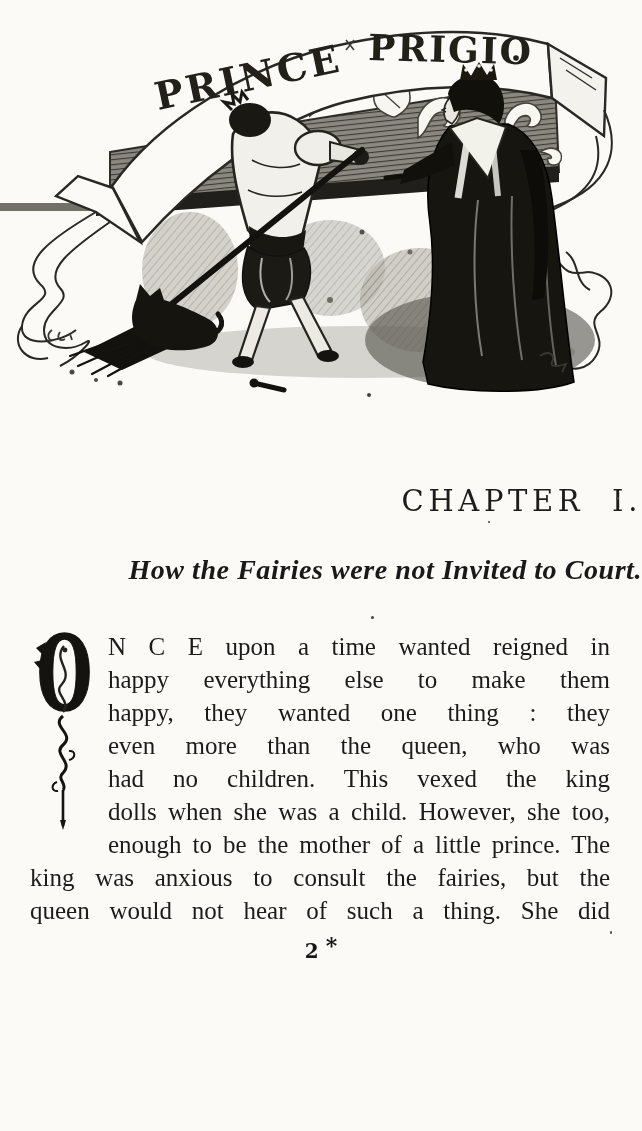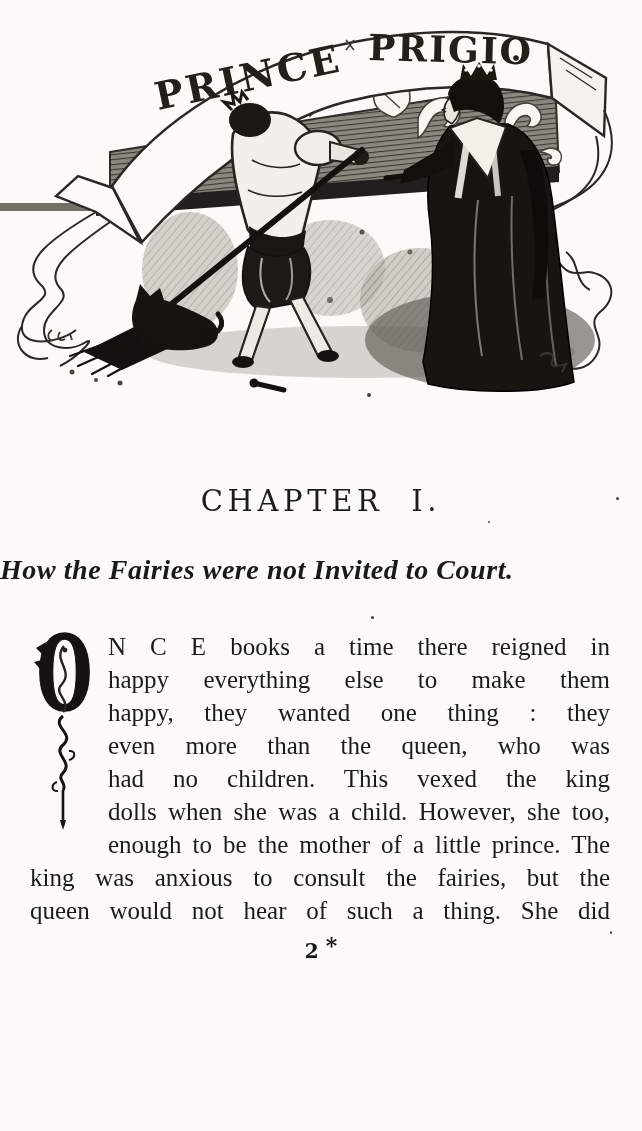--- a/index.html
+++ b/index.html
@@ -12,36 +12,37 @@
     position:relative;
   }
   .page{width:642px;height:1131px;position:relative;}
 
   
   .headpiece{display:block;width:642px;height:400px;}
 
   
   .chapter-heading{
     margin:84px 0 0 0;
-    text-align:center;
+    text-align:right;
     font-family:"DejaVu Serif", serif;
     font-size:29px;
     font-weight:normal;
     letter-spacing:0.16em;
     white-space:pre;
     color:#1c1c1c;
   }
   .chapter-subtitle{
     margin:36px 0 0 0;
-    text-align:left;
+    text-align:right;
     font-family:"Liberation Serif", serif;
     font-style:italic;
     font-size:28px;
     letter-spacing:0.02em;
     color:#191919;
+    padding-left:35px;
   }
 
   
   .bodytext{
     margin:44px 32px 0 30px;
     font-size:25px;
     line-height:33px;
     color:#1b1b1b;
   }
   .dropcap{
@@ -272,21 +273,21 @@
         <circle cx="35" cy="18" r="2.4" fill="#25231d"></circle>
 
         <g fill="none" stroke="#15130f" stroke-width="3">
           <path d="M33,84 C 20,94 46,102 33,113 C 22,122 44,130 33,141 C 26,147 38,152 33,158"></path>
           <path d="M33,158 L 33,194" stroke-width="2.6"></path>
           <path d="M27,150 c-6,2 -6,10 1,9 M39,128 c7,-2 7,-10 0,-9" stroke-width="2"></path>
         </g>
         <polygon points="33,198 30,188 36,188" fill="#15130f"></polygon>
       </svg>
     </div>
-    <div class="textline">N C E books a time there reigned in</div>
+    <div class="textline">N C E upon a time wanted reigned in</div>
     <div class="textline">happy everything else to make them</div>
     <div class="textline">happy, they wanted one thing : they</div>
     <div class="textline">even more than the queen, who was</div>
     <div class="textline">had no children. This vexed the king</div>
     <div class="textline">dolls when she was a child. However, she too,</div>
     <div class="textline">enough to be the mother of a little prince. The</div>
     <div class="textline">king was anxious to consult the fairies, but the</div>
     <div class="textline">queen would not hear of such a thing. She did</div>
   </div>
 

